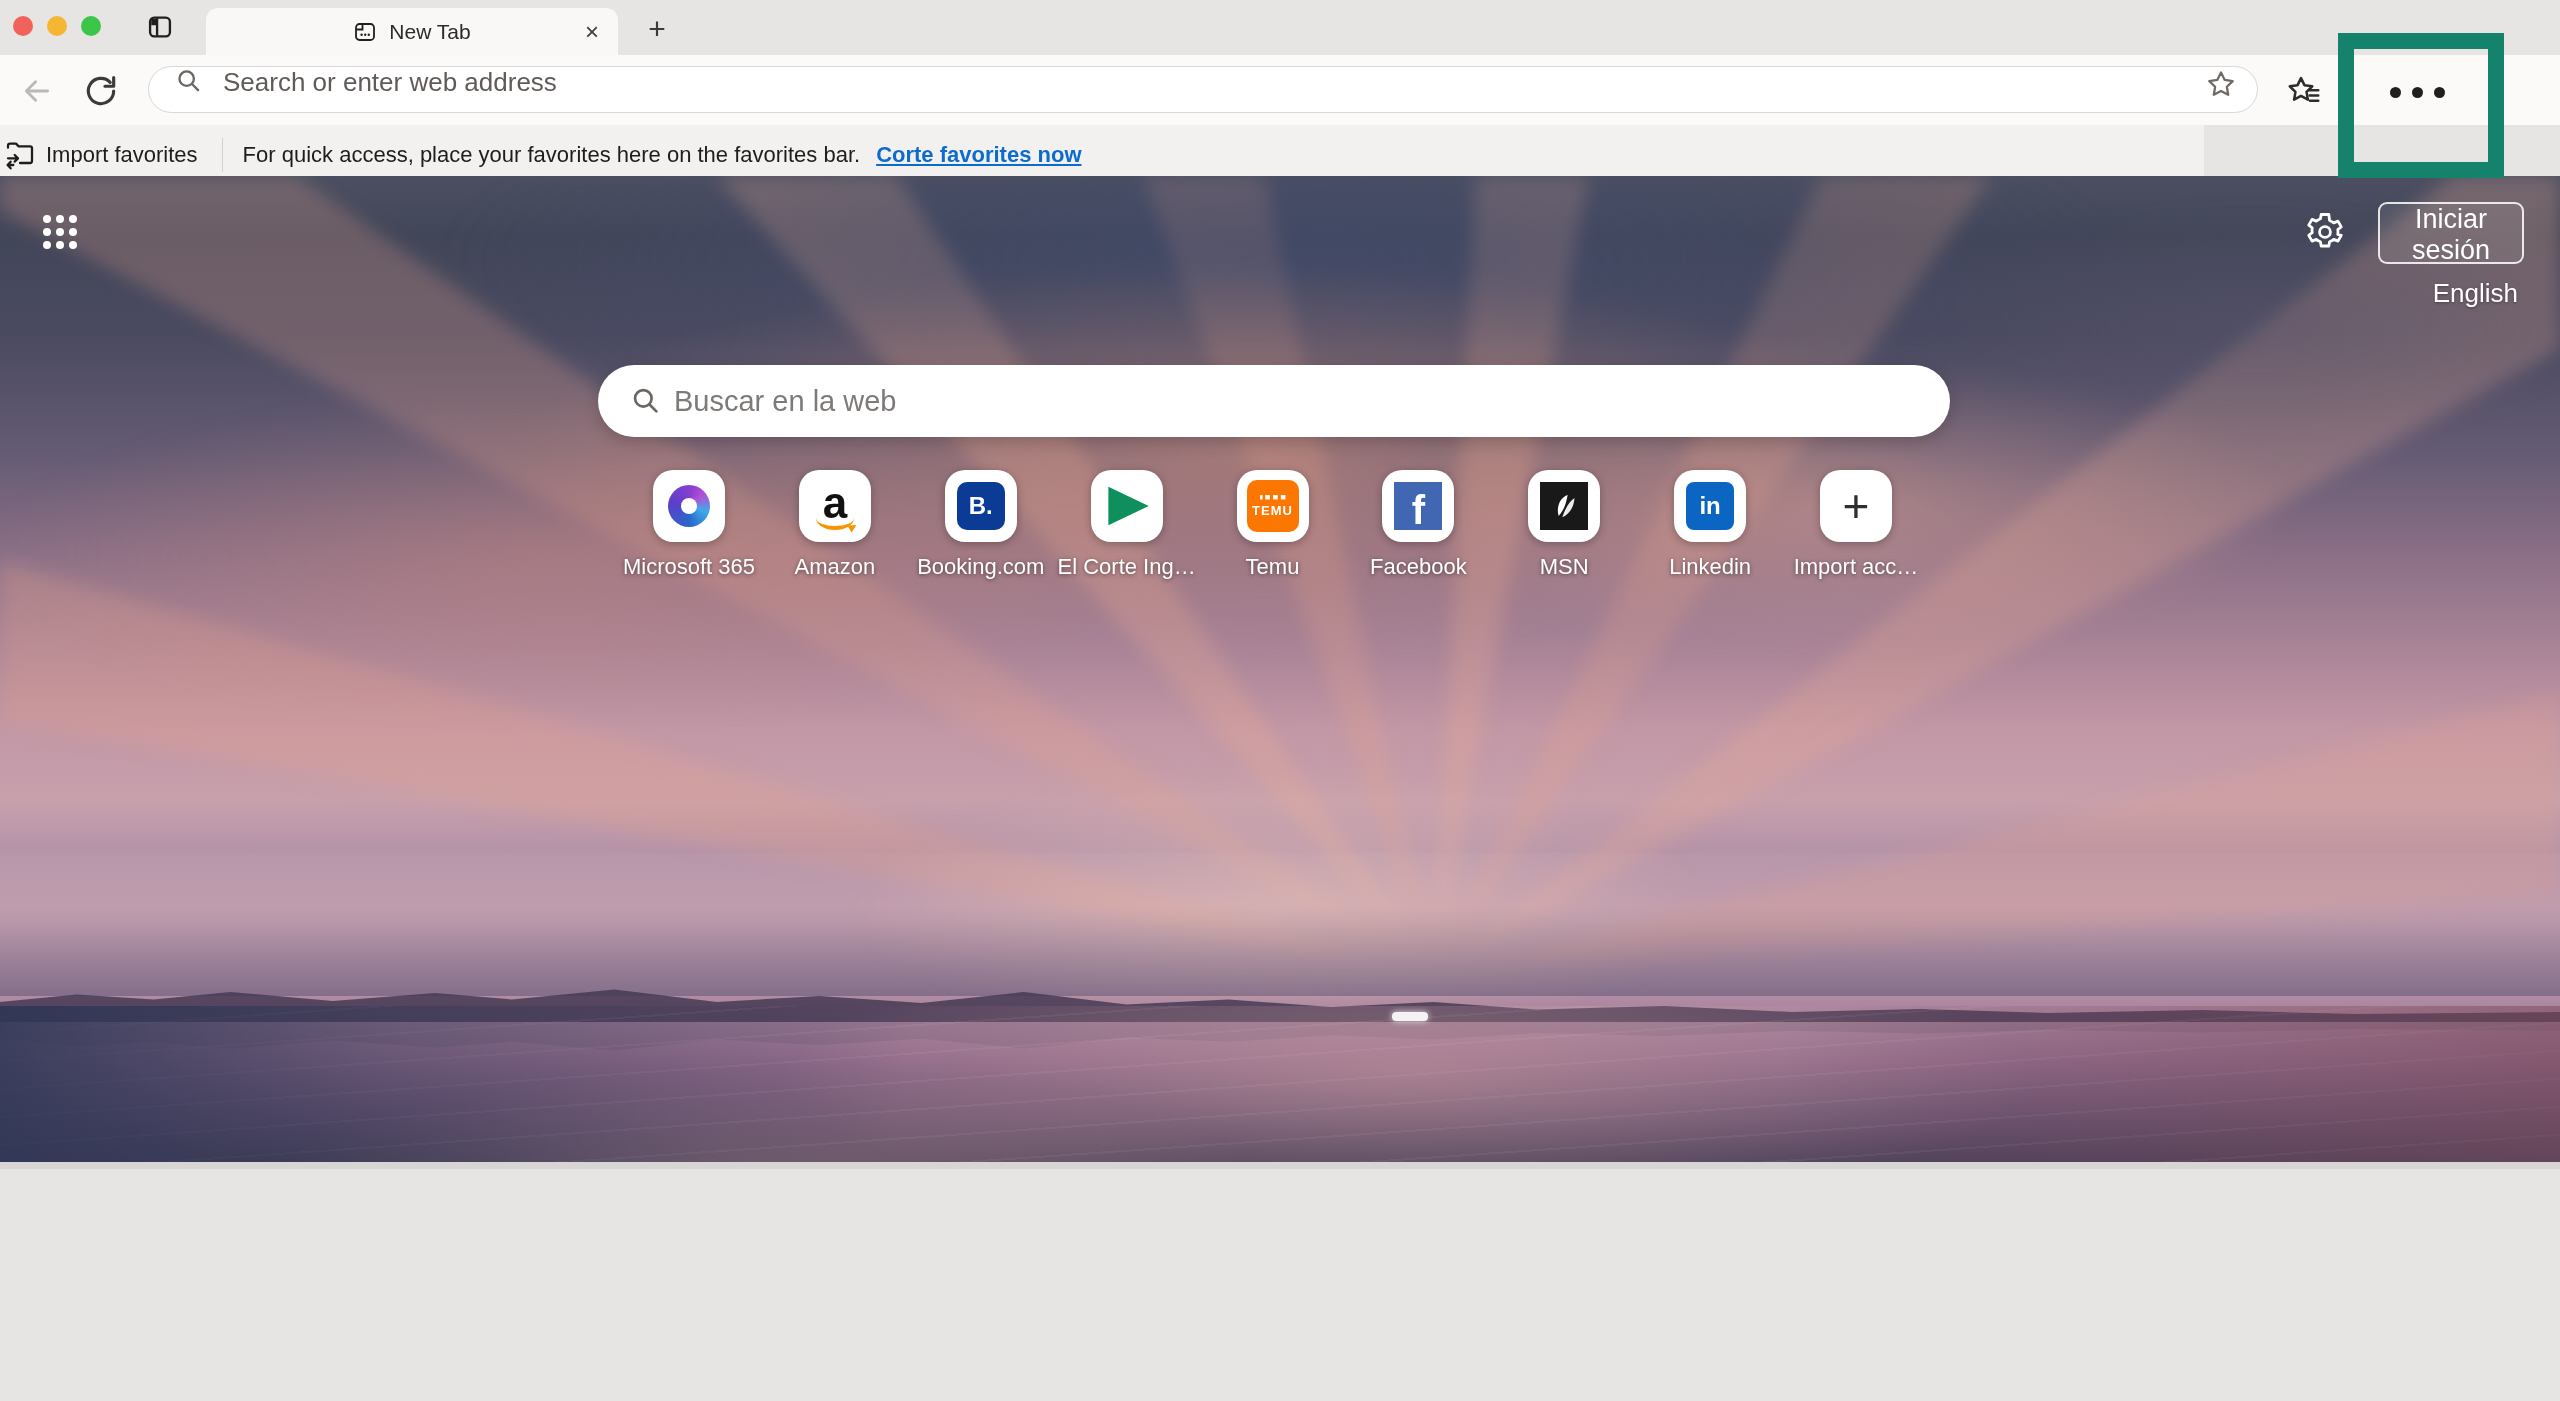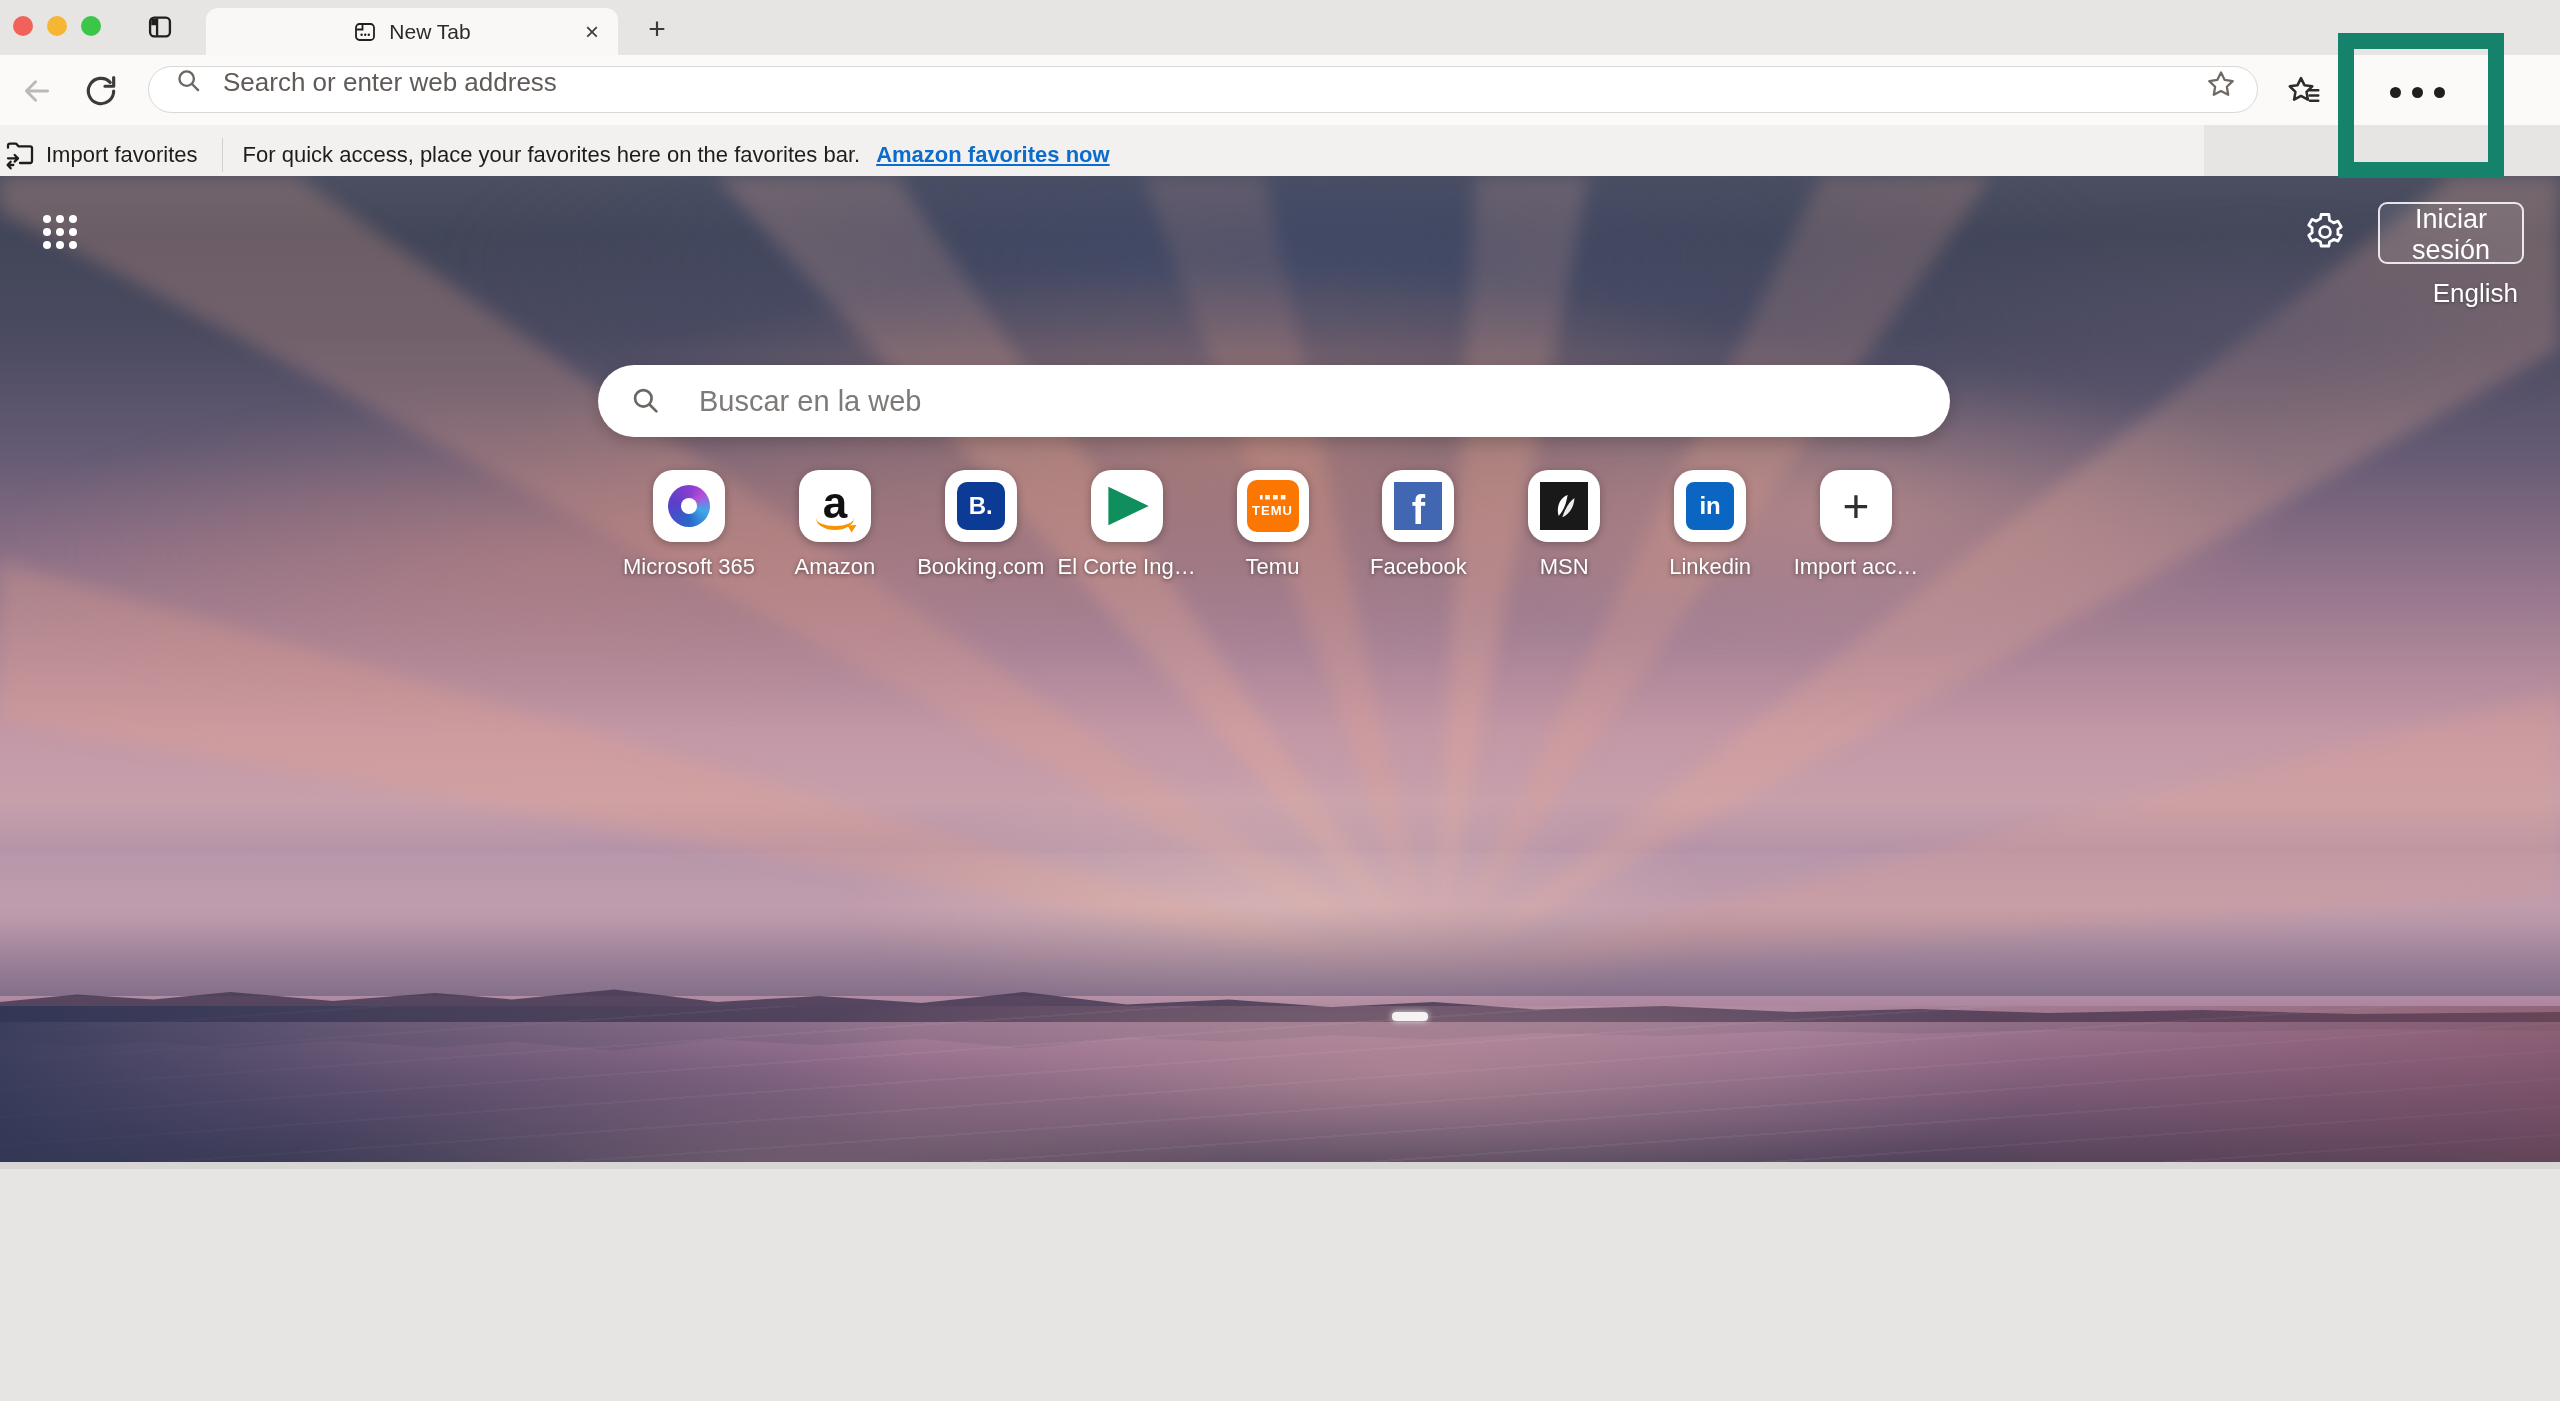--- a/index.html
+++ b/index.html
@@ -86,21 +86,21 @@
 
   
   .waffle-btn { position:absolute; left:38px; top:34px; width:44px; height:44px; border:none; background:transparent; cursor:pointer; display:grid; grid-template-columns:repeat(3,8px); grid-template-rows:repeat(3,8px); gap:5px; place-content:center; }
   .waffle-btn i { width:8px; height:8px; border-radius:50%; background:#fff; }
   .gear-btn { position:absolute; left:2304px; top:34px; width:44px; height:44px; border:none; background:transparent; cursor:pointer; }
   .signin-btn { position:absolute; left:2378px; top:26px; width:146px; height:62px; border:2px solid rgba(255,255,255,.85); border-radius:9px; background:rgba(255,255,255,.07); color:#fff; font-size:27px; cursor:pointer; font-family:inherit; }
   .lang-link { position:absolute; right:42px; top:102px; color:#fff; font-size:26px; cursor:pointer; text-shadow:0 1px 3px rgba(0,0,0,.35); }
 
   .websearch { position:absolute; left:598px; top:189px; width:1352px; height:72px; background:#fff; border-radius:36px; box-shadow:0 5px 16px rgba(0,0,0,.18); display:flex; align-items:center; }
   .websearch .mag { margin-left:32px; flex:0 0 auto; }
-  .websearch-input { flex:1; border:none; outline:none; background:transparent; font-size:29px; color:#3c3c3c; margin-left:37px; font-family:"Liberation Sans","DejaVu Sans",sans-serif; }
+  .websearch-input { flex:1; border:none; outline:none; background:transparent; font-size:29px; color:#3c3c3c; margin-left:12px; font-family:"Liberation Sans","DejaVu Sans",sans-serif; }
   .websearch-input::placeholder { color:#7d7a78; opacity:1; }
   .websearch .copilot-btn2 { border:none; background:transparent; margin-right:14px; cursor:pointer; flex:0 0 auto; }
 
   
   .shortcuts { position:absolute; left:619px; top:294px; width:1307px; display:flex; justify-content:space-between; }
   .tile { width:140px; display:flex; flex-direction:column; align-items:center; cursor:pointer; background:transparent; border:none; font-family:inherit; }
   .tile-box { width:72px; height:72px; background:#fff; border-radius:20px; box-shadow:0 2px 8px rgba(0,0,0,.28); display:flex; align-items:center; justify-content:center; overflow:hidden; }
   .tile-label { margin-top:12px; font-size:22px; color:#fff; text-shadow:0 1px 4px rgba(0,0,0,.5); white-space:nowrap; }
 
   .m365-logo { width:42px; height:42px; border-radius:50%; background:conic-gradient(from 180deg,#2b66c9,#5a3fc9 28%,#8b3fd0 52%,#b44fd6 64%,#3fa9e8 80%,#2b66c9); position:relative; }
@@ -208,21 +208,21 @@
       <span>
         <svg width="32" height="32" viewBox="0 0 24 24" fill="none" stroke="#1d1d1d" stroke-width="1.7" stroke-linecap="round" stroke-linejoin="round">
           <path d="M3 6.5V5a1.5 1.5 0 0 1 1.5-1.5H9l2 2h8.5A1.5 1.5 0 0 1 21 7v9.5a1.5 1.5 0 0 1-1.5 1.5H12"></path>
           <path d="M3 14.5h7M8 12l2.5 2.5L8 17M7 19.5H3M5 17l-2.3 2.5L5 22"></path>
         </svg>
       </span>
       <span>Import favorites</span>
     </button>
     <span class="divider"></span>
     <span class="fav-msg">For quick access, place your favorites here on the favorites bar.</span>
-    <a class="fav-link">Amazon favorites now</a>
+    <a class="fav-link">Corte favorites now</a>
   </div>
 
   <div class="page">
     <div class="sky-fx"></div>
     <div class="haze"></div>
     <div class="mountains"></div>
     <div class="mountains-reflection"></div>
     <div class="water-fx"></div>
     <div class="speck"></div>
 

